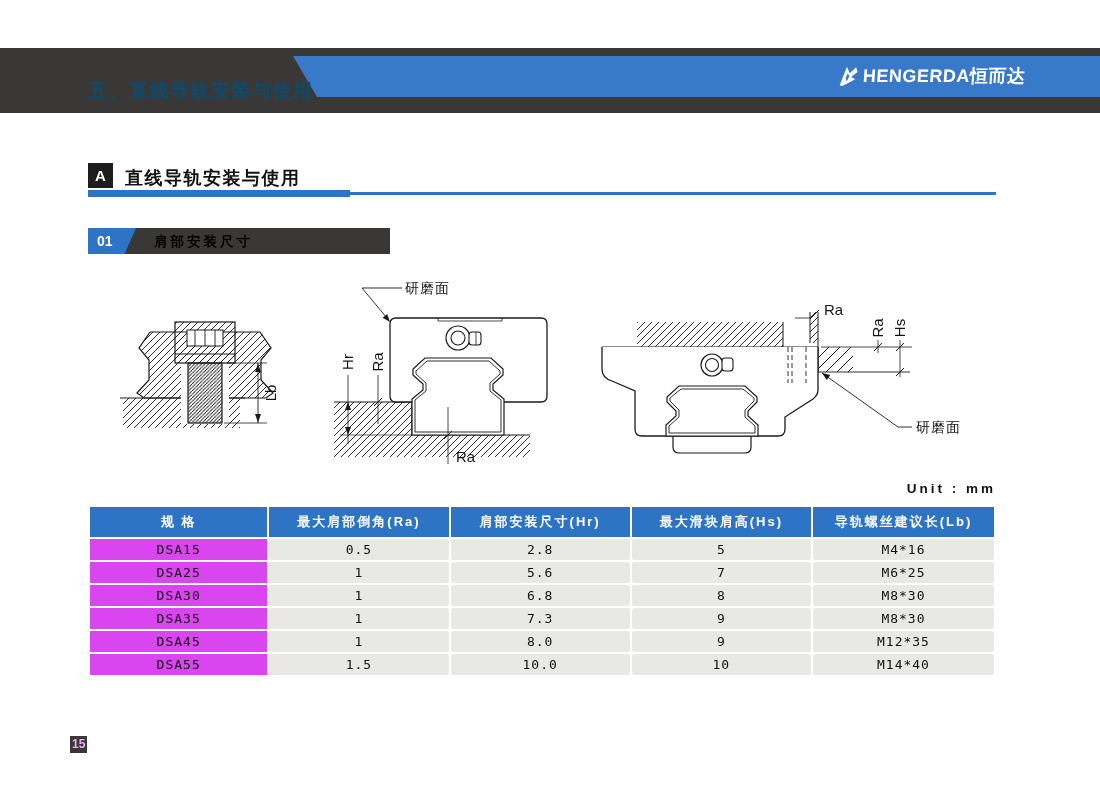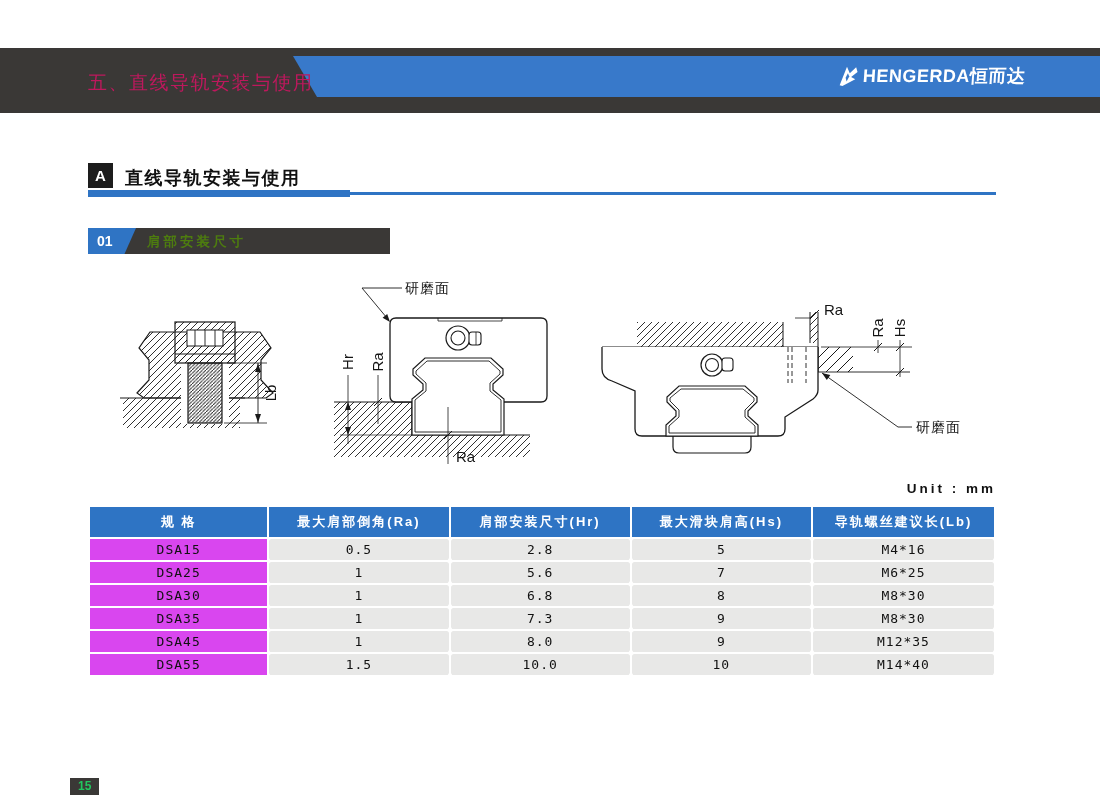--- a/index.html
+++ b/index.html
@@ -4,57 +4,57 @@
 <style>
   html,body{margin:0;padding:0;background:#fff;}
   body{width:1100px;height:802px;position:relative;overflow:hidden;
        font-family:"Liberation Sans",sans-serif;color:#111;}
   .abs{position:absolute;}
 
   
   .top-dark{left:0;top:48px;width:1100px;height:65px;background:#3a3836;}
   .top-blue{left:293px;top:56px;width:807px;height:41px;background:#3879ca;
             clip-path:polygon(0 0,100% 0,100% 100%,24px 100%);}
-  .top-title{left:88px;top:70px;color:#be185d;font-size:19px;font-weight:normal;letter-spacing:1.5px;}
+  .top-title{left:88px;top:78px;color:#0c4a6e;font-size:19px;font-weight:bold;letter-spacing:1.5px;}
   .brand{left:836px;top:64px;display:flex;align-items:center;gap:5px;color:#fff;}
   .brand-text{font-size:18px;font-weight:bold;letter-spacing:.5px;transform:skewX(-4deg);}
 
   
   .badge-a{left:88px;top:163px;width:25px;height:25px;background:#1d1d1d;color:#fff;
            font-weight:bold;font-size:15px;text-align:center;line-height:25px;}
   .sec-title{left:125px;top:166px;font-size:18px;font-weight:bold;letter-spacing:1.5px;}
   .sec-line-thick{left:88px;top:190px;width:262px;height:7px;background:#2f74c4;}
   .sec-line-thin{left:350px;top:192px;width:646px;height:3px;background:#2f74c4;}
 
   
   .sub-dark{left:103px;top:228px;width:287px;height:26px;background:#3a3836;
             clip-path:polygon(12px 0,100% 0,100% 100%,0 100%);}
   .sub-blue{left:88px;top:228px;width:48px;height:26px;background:#2f74c4;
             clip-path:polygon(0 0,100% 0,76% 100%,0 100%);
             color:#fff;font-size:14px;font-weight:bold;line-height:26px;text-indent:9px;}
-  .sub-title{left:147px;top:233px;color:#4d7c0f;font-size:13.5px;font-weight:bold;letter-spacing:3px;}
+  .sub-title{left:154px;top:233px;color:#000000;font-size:13.5px;font-weight:bold;letter-spacing:3px;}
 
   
   svg{display:block;}
   svg text{font-family:"Liberation Sans",sans-serif;font-size:15px;fill:#141414;}
   svg text.cjk{font-size:14px;letter-spacing:1px;}
 
   
   .unit-note{left:850px;top:481px;width:146px;text-align:right;font-size:13.5px;
              font-weight:bold;letter-spacing:3px;}
   table.spec{left:88px;top:505px;width:908px;border-collapse:collapse;table-layout:fixed;}
   table.spec th{background:#2e74c4;color:#fff;font-size:13px;font-weight:bold;
                 letter-spacing:2px;height:30px;border:2px solid #fff;padding:0;}
   table.spec td{font-family:"DejaVu Sans Mono","Liberation Mono",monospace;font-size:13px;
                 letter-spacing:1px;text-align:center;height:21px;border:2px solid #fff;padding:0;}
   table.spec td.spec-col{background:#d946ef;}
   table.spec td.val-col{background:#e8e8e7;border-radius:6px;}
 
-  .page-num{left:70px;top:736px;min-width:13px;height:17px;background:#3a3836;color:#22c55e;
-            font-size:12px;font-weight:bold;text-align:center;line-height:17px;padding:0 8px;margin-top:42px;}
+  .page-num{left:70px;top:736px;min-width:13px;height:17px;background:#3a3836;color:#f0abfc;
+            font-size:12px;font-weight:bold;text-align:center;line-height:17px;padding:0 2px;}
 </style>
 </head>
 <body>
 
 <div class="abs top-dark"></div>
 <div class="abs top-blue"></div>
 <div class="abs top-title">五、直线导轨安装与使用</div>
 <div class="abs brand">
   <span>
     <svg width="22" height="22" viewBox="0 0 24 24">

